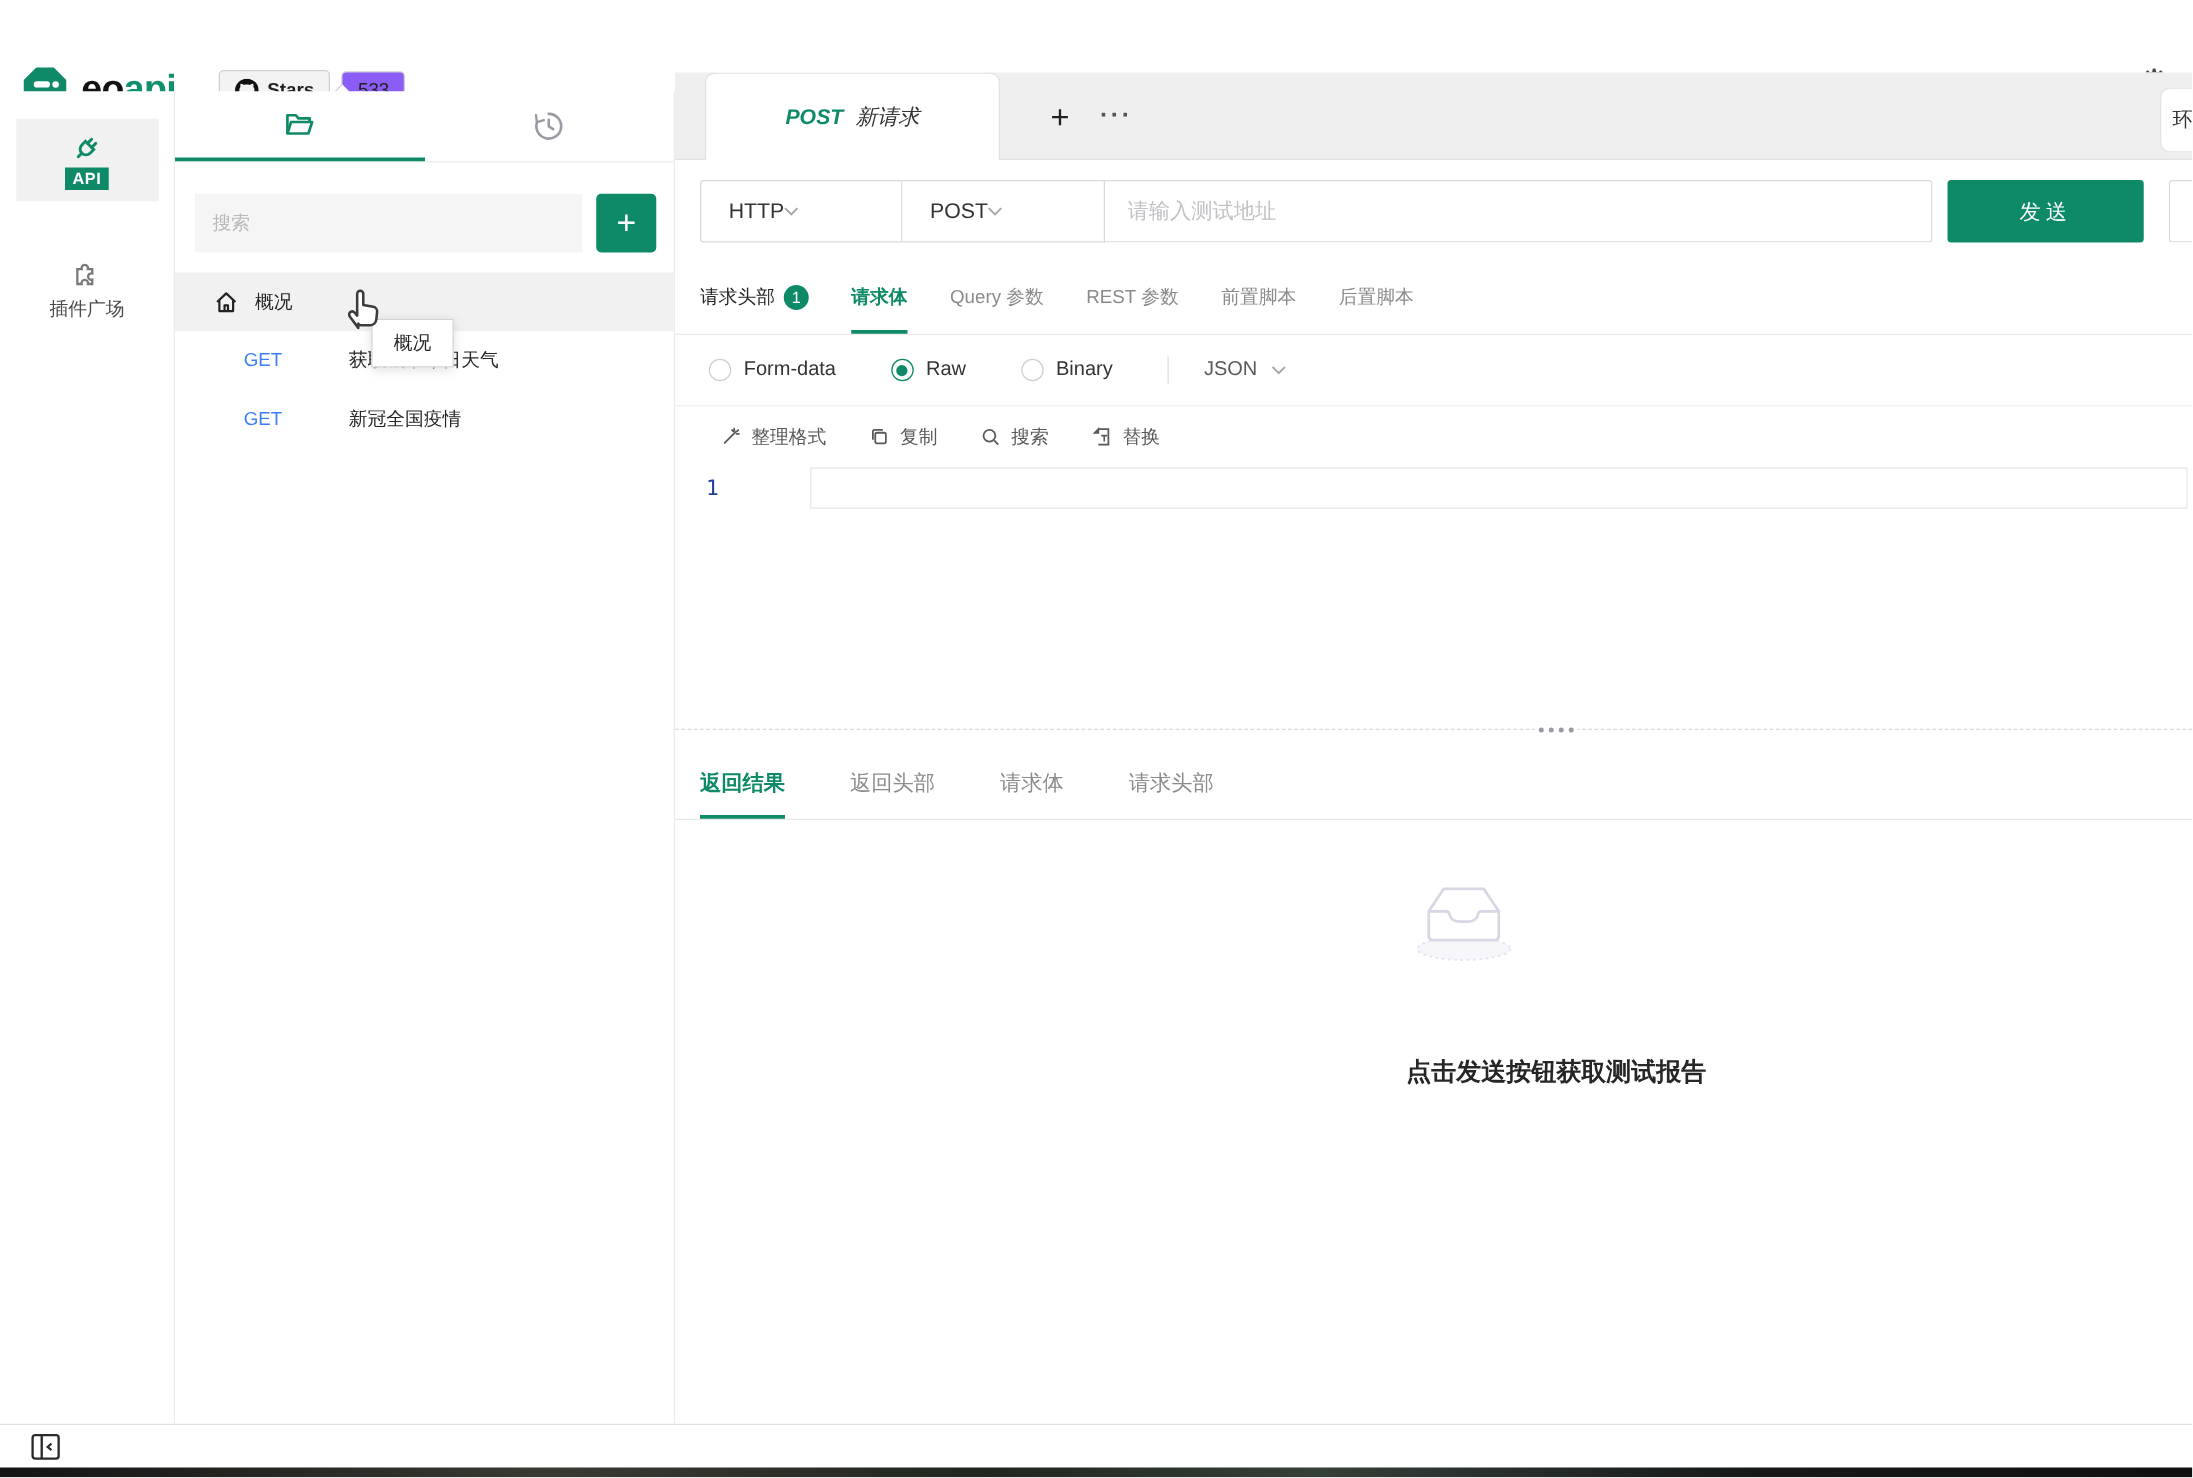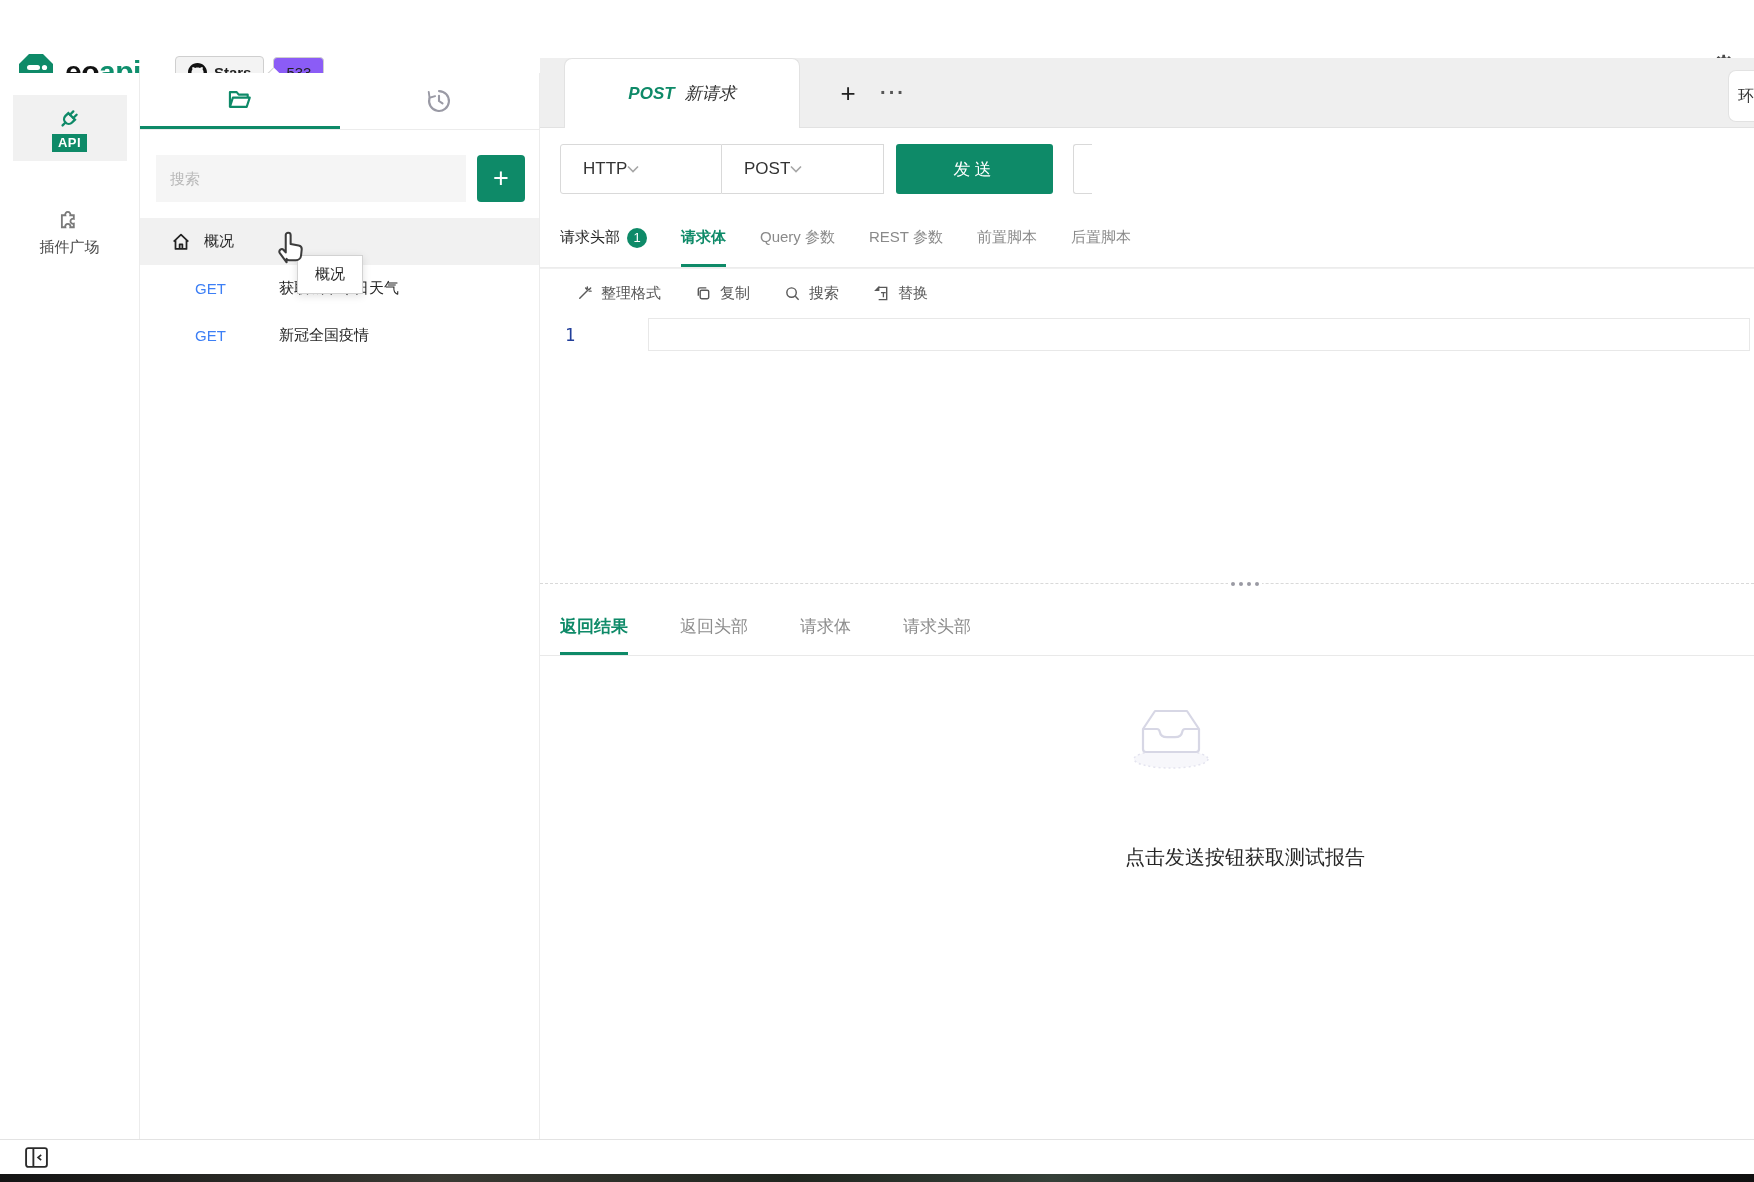--- a/index.html
+++ b/index.html
@@ -119,21 +119,21 @@
   .handle { position:absolute; left:688px; top:-3px; display:flex; gap:4px; background:#fff; padding:1px 3px; cursor:row-resize; }
   .handle i { width:4px; height:4px; border-radius:50%; background:#9a9aa3; }
 
   
   .response { position:absolute; left:540px; top:584px; right:0; bottom:43px; background:#fff; }
   .res-tabs { display:flex; align-items:stretch; gap:52px; padding-left:20px; height:72px;
               border-bottom:1px solid #e9e9e9; }
   .res-tabs .t { display:flex; align-items:center; padding-top:14px; font-size:17px; color:#8c8c8c; cursor:pointer; }
   .res-tabs .t.active { color:#0e8a68; font-weight:700; box-shadow:inset 0 -3px 0 #0e8a68; }
   .empty { position:absolute; left:705px; top:112px; transform:translateX(-50%); text-align:center; }
-  .empty-text { margin-top:72px; font-size:20px; color:#262626; white-space:nowrap; }
+  .empty-text { margin-top:72px; font-size:20px; color:#262626; white-space:nowrap;font-weight:bold; }
 
   
   .footer { position:absolute; left:0; top:1139px; width:1754px; height:35px;
             border-top:1px solid #e3e3e3; display:flex; align-items:center; padding-left:24px; background:#fff; }
   .dark-strip { position:absolute; left:0; top:1174px; width:1754px; height:8px;
             background:linear-gradient(90deg,#141414,#3a3a33 25%,#20261f 45%,#354038 60%,#16181a 80%,#101010); }
 
   svg { display:block; }
 </style>
 </head>
@@ -250,20 +250,21 @@
         <svg width="12" height="8" viewBox="0 0 12 8" fill="none" stroke="#a6a6a6" stroke-width="1.6">
             <path d="M1 1.5 6 6.5 11 1.5"></path>
           </svg>
       </div>
       <div class="select second">
         <span>POST</span>
         <svg width="12" height="8" viewBox="0 0 12 8" fill="none" stroke="#a6a6a6" stroke-width="1.6">
             <path d="M1 1.5 6 6.5 11 1.5"></path>
           </svg>
       </div>
+      <input class="url" type="text" placeholder="请输入测试地址" style="">
       <button class="send">发送</button>
       <div class="mini-btn"></div>
     </div>
 
     <div class="reqtabs">
       <div class="t dark">
         <span>请求头部</span>
         <span class="badge">1</span>
       </div>
       <div class="t active">
@@ -276,20 +277,41 @@
         <span>REST 参数</span>
       </div>
       <div class="t">
         <span>前置脚本</span>
       </div>
       <div class="t">
         <span>后置脚本</span>
       </div>
     </div>
 
+    <div class="bodytype">
+      <div class="radio">
+        <span class="rc"></span>
+        <span>Form-data</span>
+      </div>
+      <div class="radio checked">
+        <span class="rc"></span>
+        <span>Raw</span>
+      </div>
+      <div class="radio">
+        <span class="rc"></span>
+        <span>Binary</span>
+      </div>
+      <div class="sep"></div>
+      <div class="json-select">
+        <span>JSON</span>
+        <svg width="12" height="8" viewBox="0 0 12 8" fill="none" stroke="#a6a6a6" stroke-width="1.6">
+            <path d="M1 1.5 6 6.5 11 1.5"></path>
+          </svg>
+      </div>
+    </div>
 
     <div class="editor">
       <div class="ed-toolbar">
         <div class="ed-item">
           <svg width="17" height="17" viewBox="0 0 18 18" fill="none" stroke="#595959" stroke-width="1.5" stroke-linecap="round">
             <path d="M13.5 4.5 4 14"></path>
               <path d="M12 2v2M15.5 3.2l-1.2 1.2M16 6.5h-2M10.2 3.2l1.2 1.2"></path>
           </svg>
           <span>整理格式</span>
         </div>

